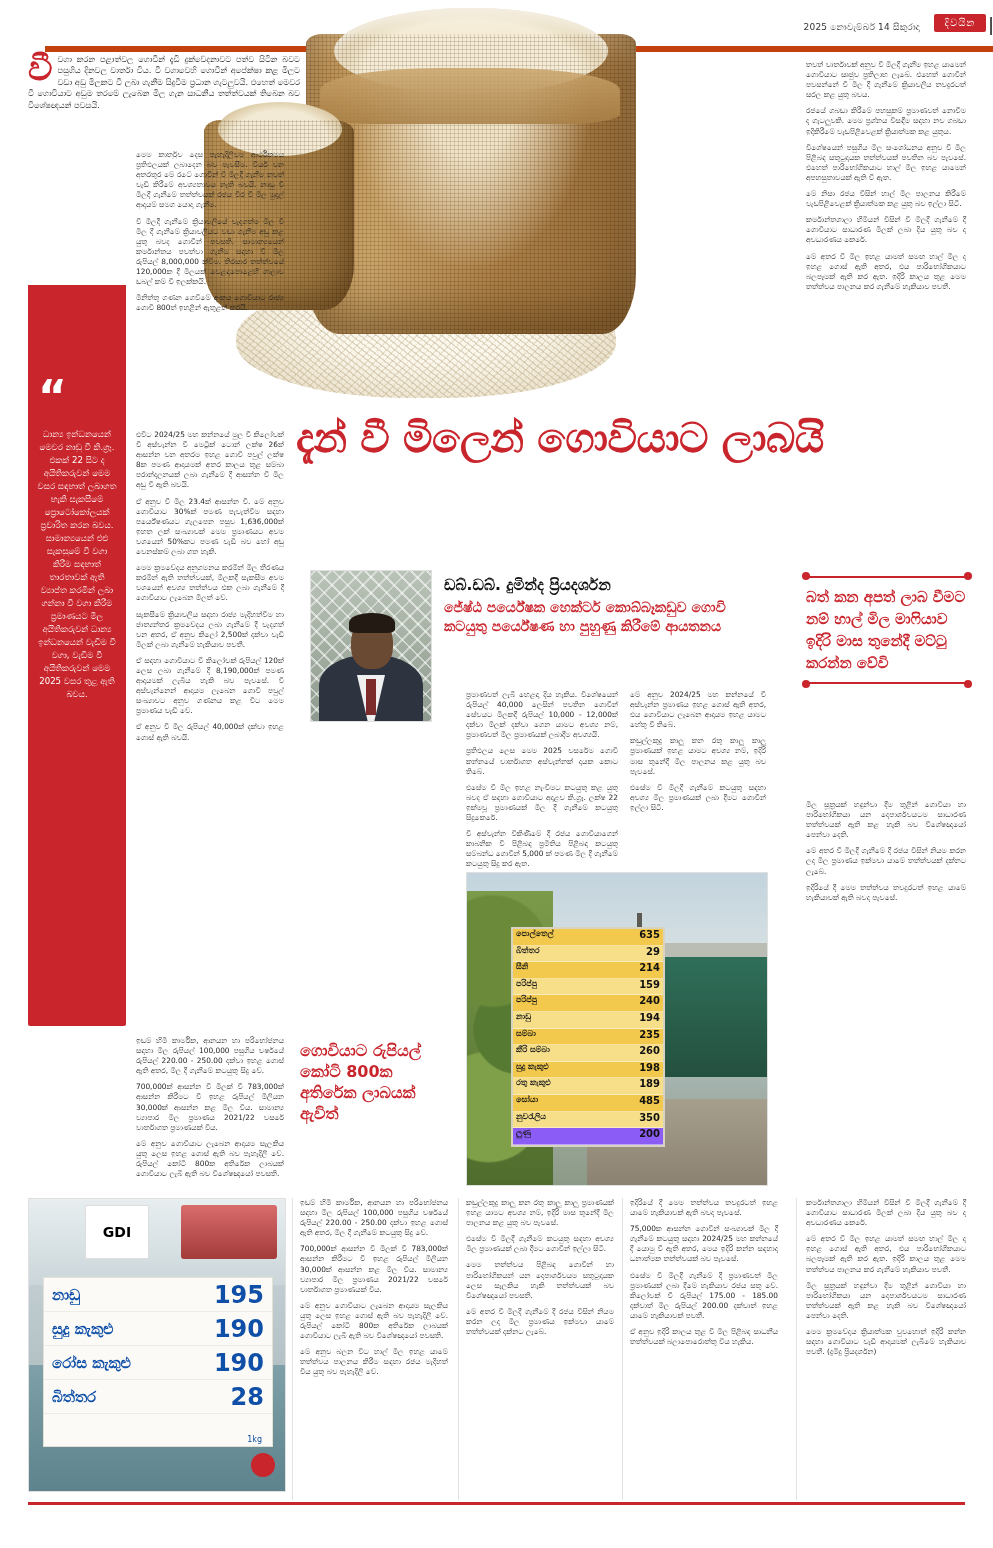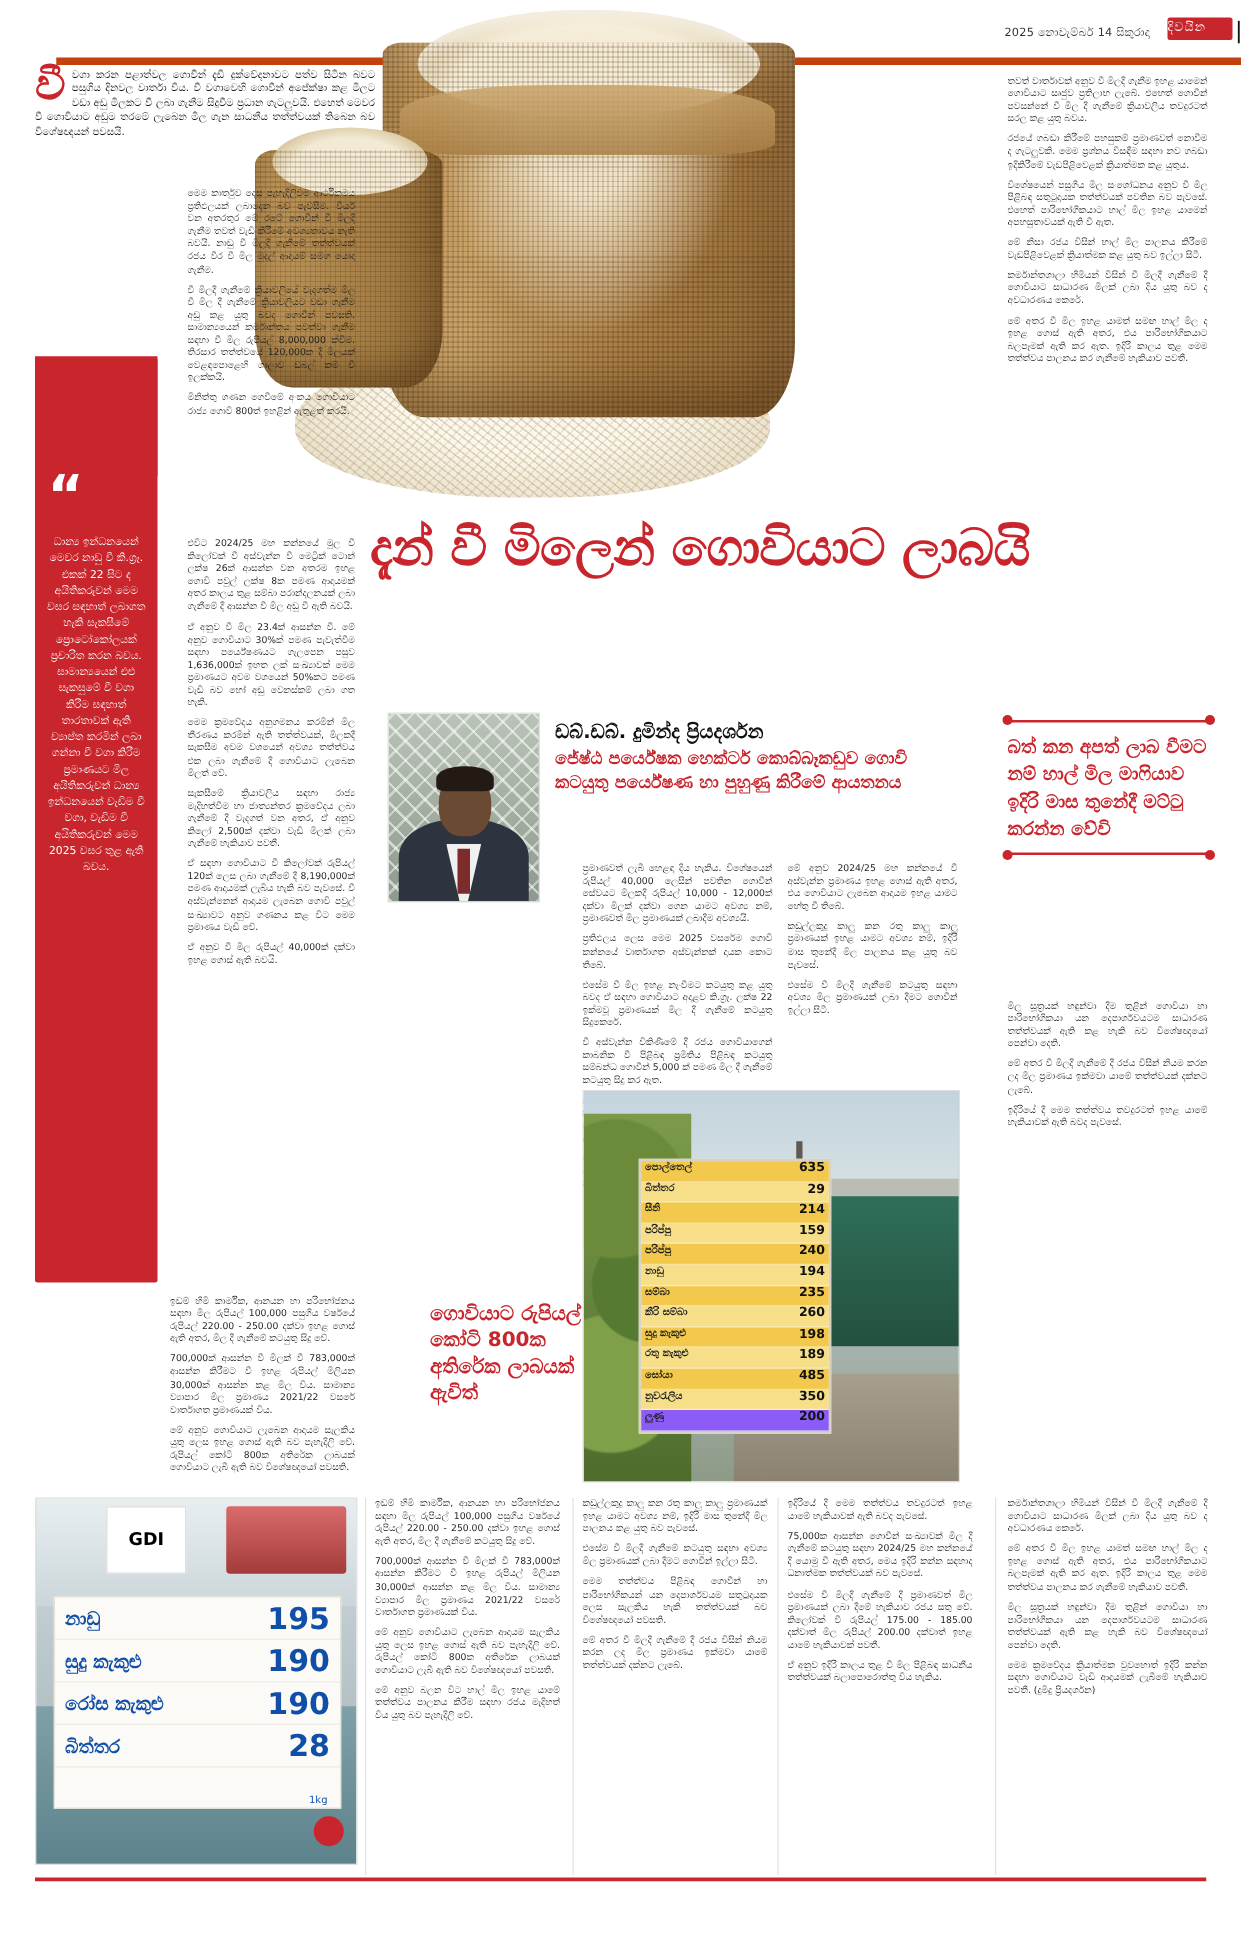--- a/index.html
+++ b/index.html
@@ -19,21 +19,21 @@
     border-bottom:6px solid #c2410c;
     margin-left:45px;
   }
   .mast-date{
     position:absolute;right:118px;top:22px;
     font-size:9px;color:#333;letter-spacing:.2px;
   }
   .mast-logo{
     position:absolute;right:52px;top:14px;
     width:52px;height:18px;background:#c9252c;border-radius:2px;
-    color:#fff;font-size:10px;line-height:18px;letter-spacing:1px;
+    color:#fff;font-size:10px;line-height:18px;text-align:center;letter-spacing:1px;
   }
   .mast-pageno{
     position:absolute;right:20px;top:13px;
     font-size:19px;font-weight:bold;color:#111;
   }
   .mast-pipe{position:absolute;right:44px;top:14px;font-size:18px;color:#111;}
 
   
   .intro{
     position:absolute;left:28px;top:54px;width:272px;
@@ -111,21 +111,21 @@
   .quote-text{
     position:absolute;left:9px;right:9px;top:142px;
     font-size:8.6px;line-height:13px;text-align:center;color:#fff;
   }
   .rail-notch{
     position:absolute;left:0;top:-1px;width:98px;height:96px;background:#c9252c;
   }
 
   
   .col{position:absolute;font-size:7.4px;line-height:10.1px;text-align:justify;color:#1f1f1f;}
-  .col p{margin:0 0 6px 14px;}
+  .col p{margin:0 0 6px 0;}
 
   .col-a{left:136px;top:150px;width:148px;}
 
   
   .headline{
     position:absolute;left:296px;top:412px;width:660px;
   }
   .hl1{
     font-size:41px;line-height:46px;font-weight:bold;color:#c9252c;
     letter-spacing:-.5px;
@@ -427,21 +427,21 @@
           <span class="lbl">නුවරැලිය</span>
           <span class="val">350</span>
         </div>
       <div class="board-row" style="background:#8b5cf6">
           <span class="lbl">ලුණු</span>
           <span class="val">200</span>
         </div>
     </div>
   </div>
 
-  <div class="subhead" style="left:300px;top:1040px;width:150px;margin-left:44px;">ගොවියාට රුපියල් කෝටි 800ක අතිරේක ලාබයක් ඇවිත්</div>
+  <div class="subhead" style="left:300px;top:1040px;width:150px;">ගොවියාට රුපියල් කෝටි 800ක අතිරේක ලාබයක් ඇවිත්</div>
 
   <div class="tcol" style="left:136px;top:1036px;width:148px;">
     <p>ඉඩම් හිමි කාර්මික, ආනයන හා පරිභෝජනය සඳහා මිල රුපියල් 100,000 පසුගිය වර්ෂයේ රුපියල් 220.00 - 250.00 දක්වා ඉහළ ගොස් ඇති අතර, මිල දී ගැනීමේ කටයුතු සිදු වේ.</p>
     <p>700,000ක් ආසන්න වී මිලක් වී 783,000ක් ආසන්න කිරීමට වී ඉහළ රුපියල් මිලියන 30,000ක් ආසන්න කළ මිල විය. සාමාන්‍ය ව්‍යාපාර මිල ප්‍රමාණය 2021/22 වසරේ වාර්තාගත ප්‍රමාණයක් විය.</p>
     <p>මේ අනුව ගොවියාට ලැබෙන ආදායම සැලකිය යුතු ලෙස ඉහළ ගොස් ඇති බව පැහැදිලි වේ. රුපියල් කෝටි 800ක අතිරේක ලාබයක් ගොවියාට ලැබී ඇති බව විශේෂඥයෝ පවසති.</p>
   </div>
 
   <div class="tcol" style="left:300px;top:1198px;width:148px;">
     <p>ඉඩම් හිමි කාර්මික, ආනයන හා පරිභෝජනය සඳහා මිල රුපියල් 100,000 පසුගිය වර්ෂයේ රුපියල් 220.00 - 250.00 දක්වා ඉහළ ගොස් ඇති අතර, මිල දී ගැනීමේ කටයුතු සිදු වේ.</p>
     <p>700,000ක් ආසන්න වී මිලක් වී 783,000ක් ආසන්න කිරීමට වී ඉහළ රුපියල් මිලියන 30,000ක් ආසන්න කළ මිල විය. සාමාන්‍ය ව්‍යාපාර මිල ප්‍රමාණය 2021/22 වසරේ වාර්තාගත ප්‍රමාණයක් විය.</p>

